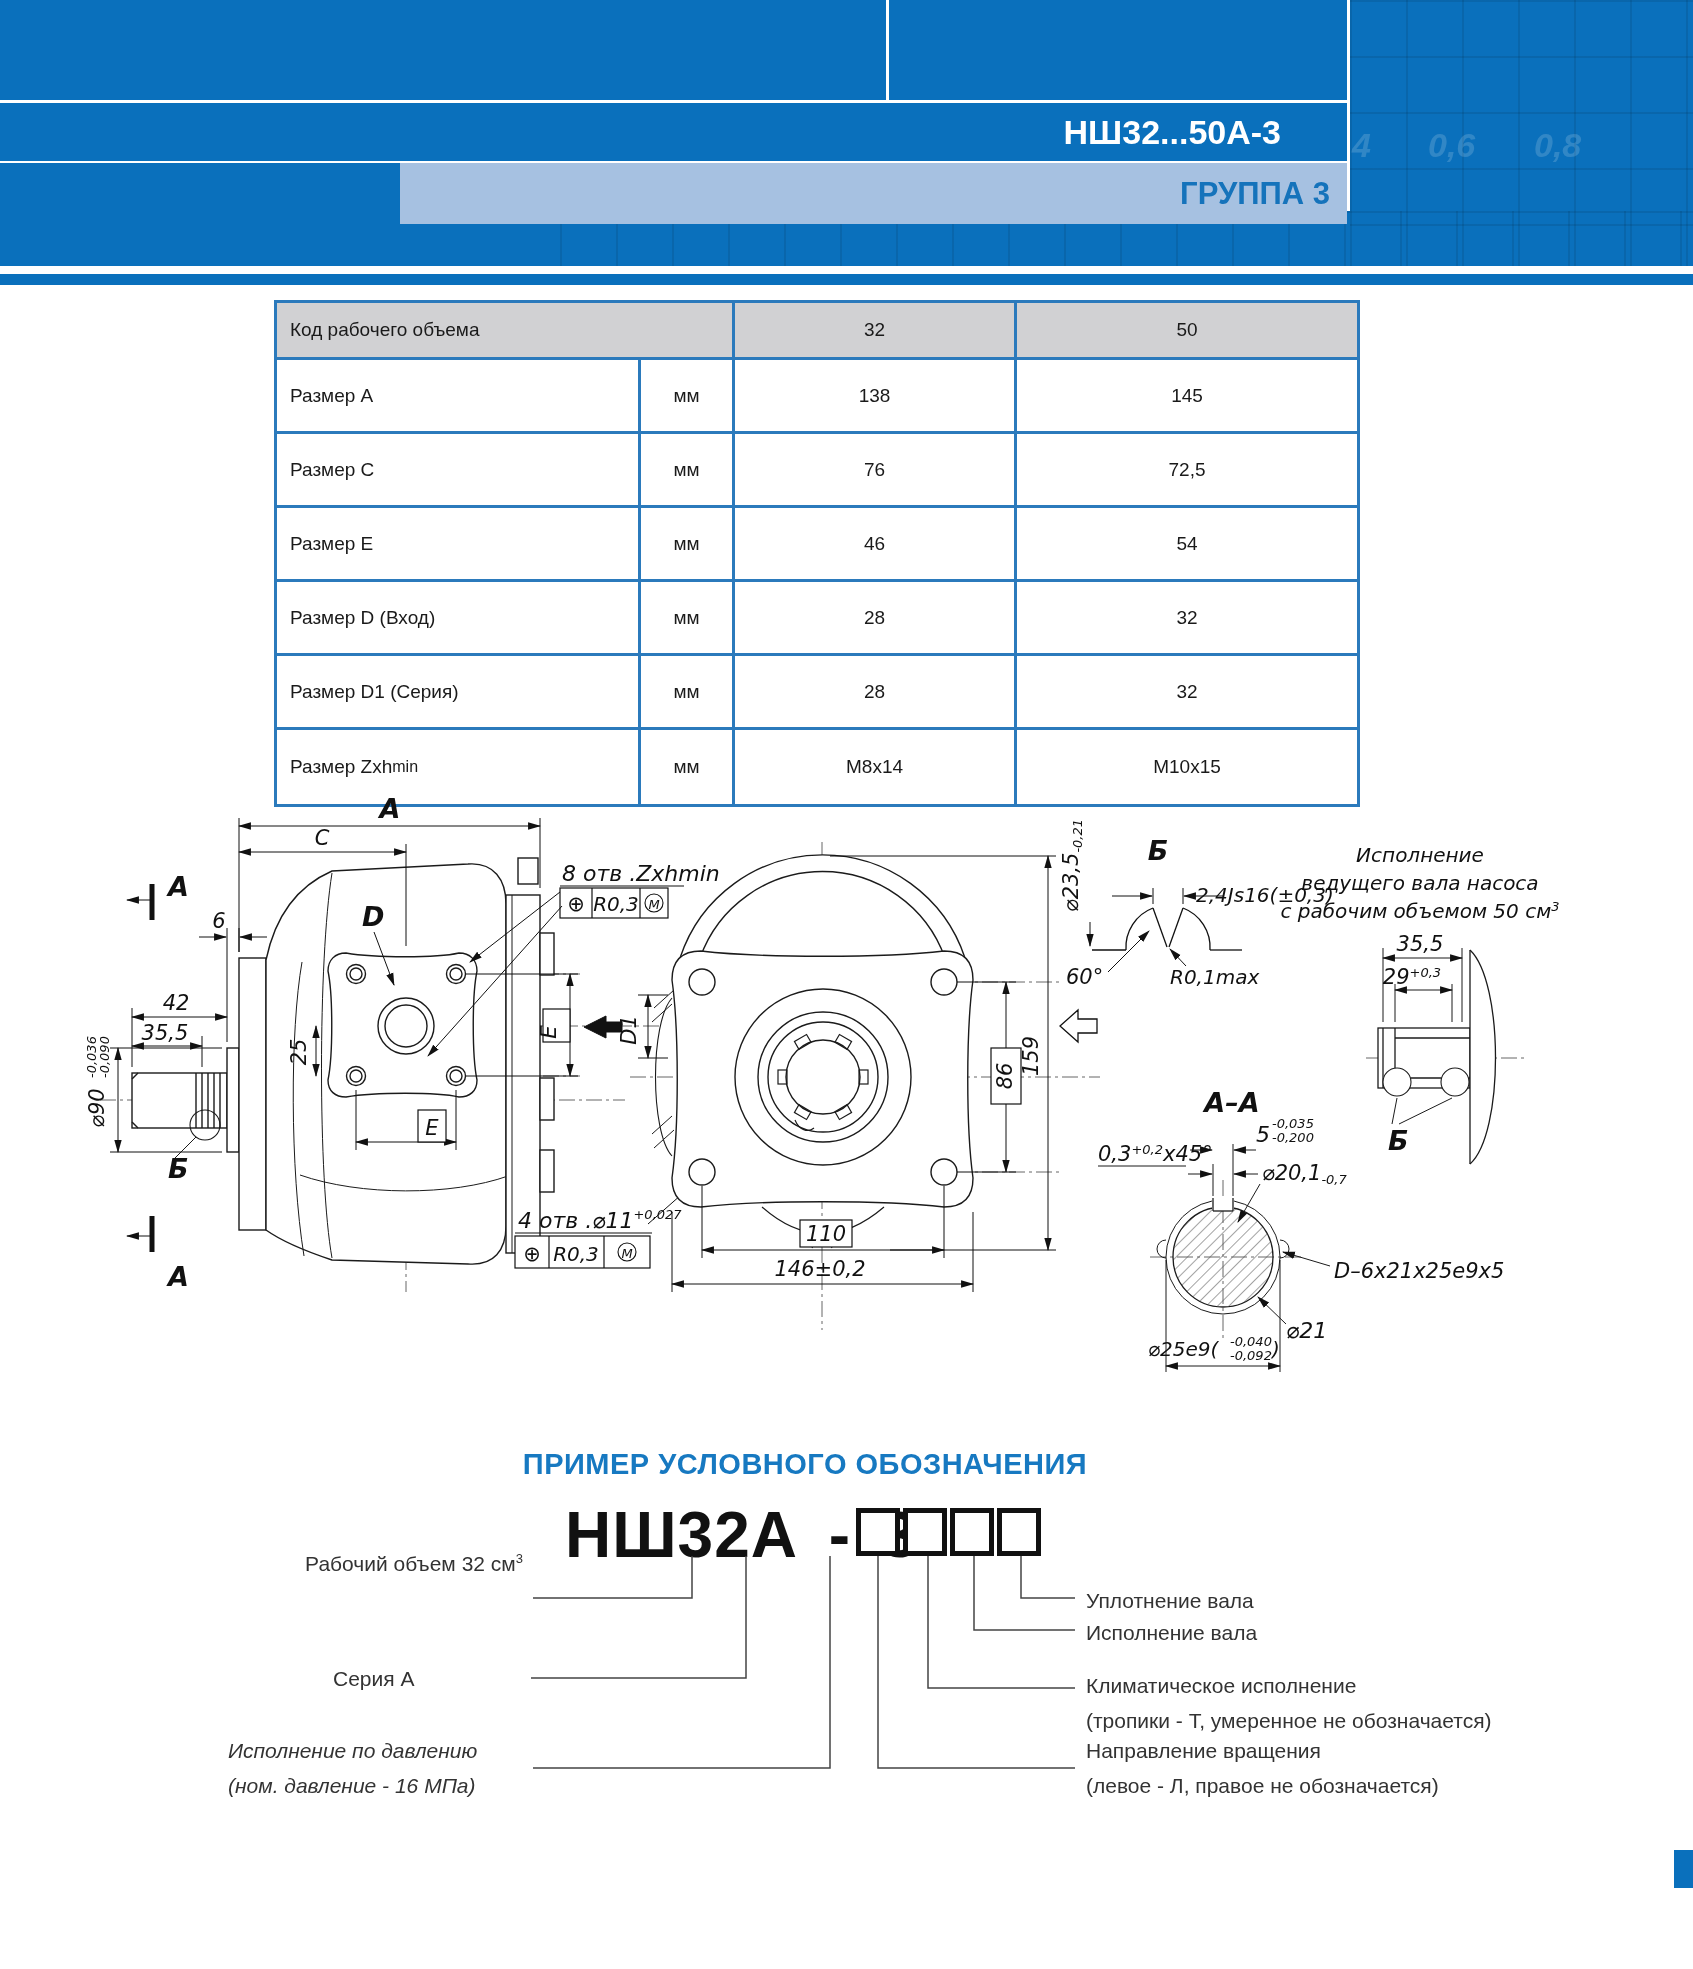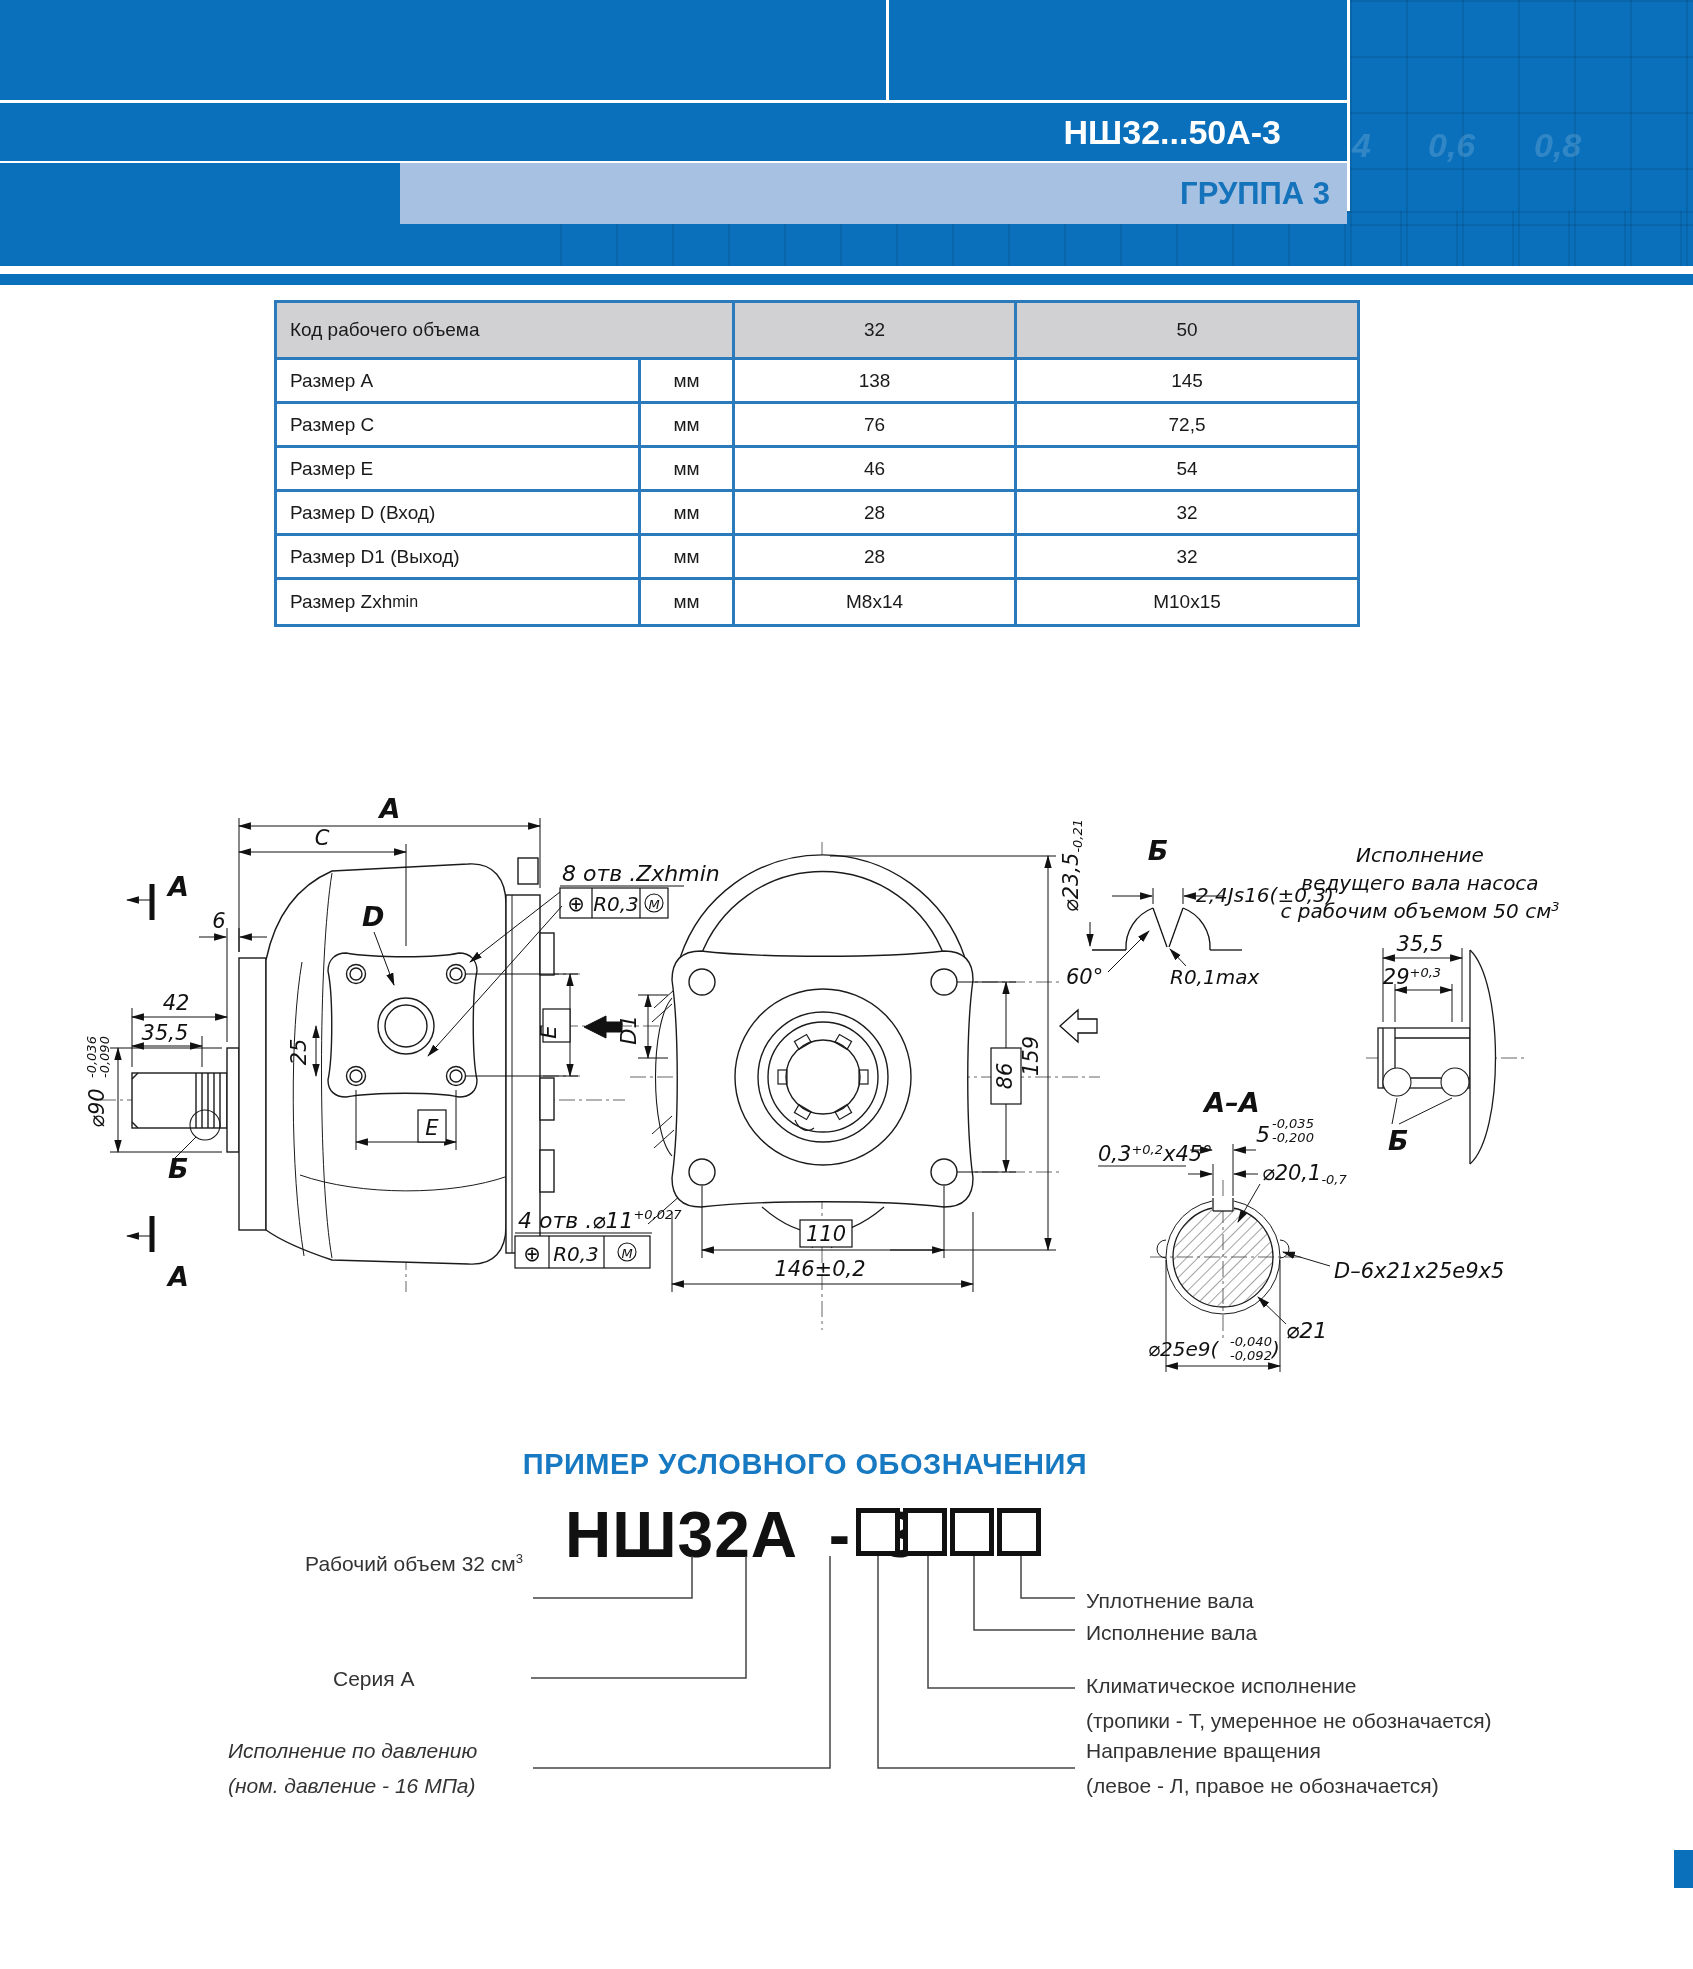--- a/index.html
+++ b/index.html
@@ -19,21 +19,21 @@
   .wline{background:#fff;}
   .band1{left:0;top:103px;width:1298px;height:58px;background:var(--blue);color:#fff;
     font-weight:bold;font-size:34px;display:flex;align-items:center;justify-content:flex-end;padding-right:17px;}
   .band2{left:400px;top:163px;width:947px;height:61px;background:var(--band);color:var(--bandtx);
     font-weight:bold;font-size:31px;display:flex;align-items:center;justify-content:flex-end;padding-right:17px;}
   .stripe{left:0;top:274px;width:1693px;height:11px;background:var(--blue);}
   
   .t{left:274px;top:300px;width:1086px;border:3px solid var(--tb);display:grid;
      grid-template-columns:364px 94px 282px 1fr;background:#fff;color:#1a1a1a;}
   .t>div{border-right:3px solid var(--tb);border-bottom:3px solid var(--tb);
-     display:flex;align-items:center;justify-content:center;font-size:19px;height:44px;}
+     display:flex;align-items:center;justify-content:center;font-size:19px;height:74px;}
   .t>div.lab{justify-content:flex-start;padding-left:13px;}
   .t>div.hd{background:var(--hdr);height:57px;}
   .t>div.sp2{grid-column:1/3;}
   .t>div.noR{border-right:none;}
   .t>div.noB{border-bottom:none;}
   sub{font-size:16px;}
   
   svg text{font-family:"DejaVu Sans",sans-serif;font-style:italic;fill:#111;}
   .dimtx{font-size:21px;}
   .small{font-size:13px;}
@@ -88,21 +88,21 @@
     <div class="lab">Размер Е</div>
     <div>мм</div>
     <div>46</div>
     <div class="noR">54</div>
 
     <div class="lab">Размер D (Вход)</div>
     <div>мм</div>
     <div>28</div>
     <div class="noR">32</div>
 
-    <div class="lab">Размер D1 (Выход)</div>
+    <div class="lab">Размер D1 (Серия)</div>
     <div>мм</div>
     <div>28</div>
     <div class="noR">32</div>
 
     <div class="lab noB">
       <span>Размер Zxh</span>
         <sub>min</sub>
     </div>
     <div class="noB">мм</div>
     <div class="noB">М8х14</div>

